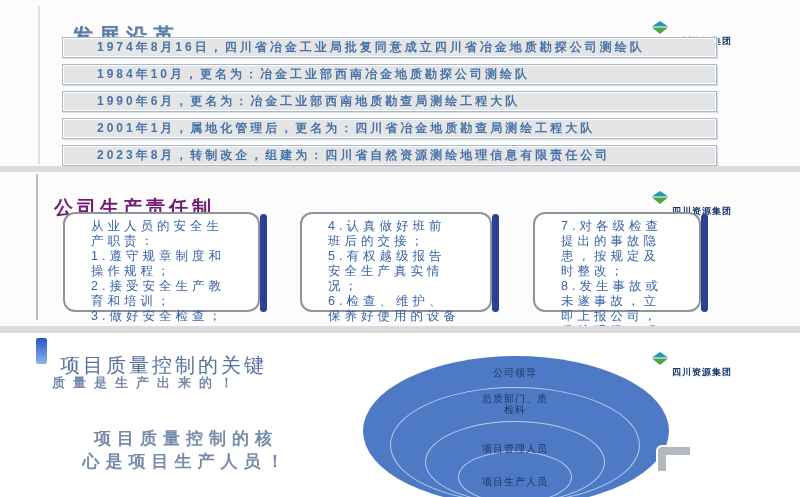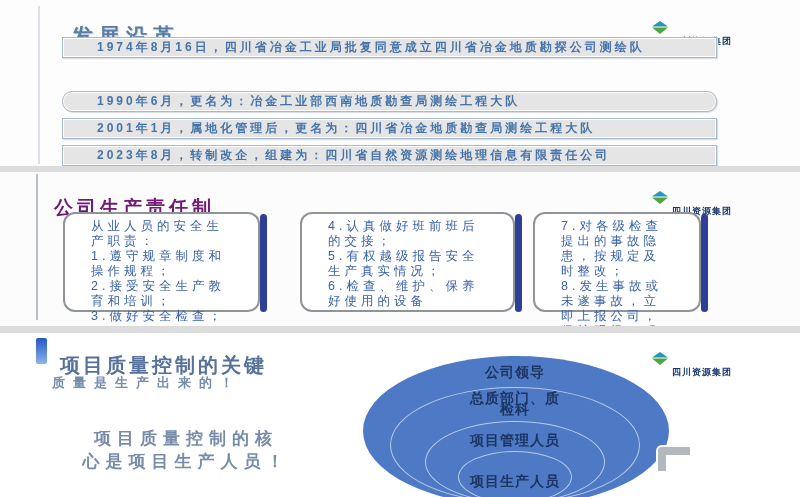--- a/index.html
+++ b/index.html
@@ -29,36 +29,36 @@
   .rbox{position:absolute;top:40px;height:100px;background:#fff;border:2px solid #8f9499;
         border-radius:12px;box-sizing:border-box;}
   .rbox-accent{position:absolute;top:0;right:-9px;width:7px;height:98px;border-radius:4px;
                background:#2e3f96;}
   .rbox-text{padding:5px 30px 5px 26px;font-size:12.5px;font-weight:normal;color:#3a63a8;
              letter-spacing:4px;line-height:15px;white-space:pre-line;}
 
   
   .s3-titlebar{position:absolute;left:36px;top:5px;width:11px;height:26px;border-radius:2px;
                background:linear-gradient(180deg,#2257c5,#8fb4ea);}
-  .s3-title{position:absolute;left:60px;top:6px;font-size:20px;font-weight:bold;
+  .s3-title{position:absolute;left:60px;top:6px;font-size:20px;font-weight:normal;
             color:#56719c;letter-spacing:3px;}
   .quote{position:absolute;font-family:"DejaVu Serif","Liberation Serif",serif;
          font-weight:bold;color:#778cab;}
   .quote1{left:52px;top:41px;font-size:13px;letter-spacing:8px;font-family:Liberation Mono, monospace;}
   .quote2{left:38px;top:94px;width:296px;font-size:17px;letter-spacing:6px;
           line-height:23px;text-align:center;white-space:pre-line;}
   .ell{position:absolute;border-radius:50%;}
   .ell-outer{left:363px;top:23px;width:306px;height:150px;background:#4e7ac5;}
   .ring{position:absolute;border-radius:50%;border:1.5px solid rgba(255,255,255,.6);
         box-sizing:border-box;}
   .ring2{left:390px;top:54px;width:250px;height:116px;}
   .ring3{left:425px;top:88px;width:180px;height:82px;}
   .ring4{left:458px;top:118px;width:114px;height:52px;}
-  .ell-label{position:absolute;left:395px;width:240px;text-align:center;font-size:14px;
-             font-weight:bold;color:#1c3563;letter-spacing:1px;line-height:11px;
+  .ell-label{position:absolute;left:395px;width:240px;text-align:center;font-size:10px;
+             font-weight:normal;color:#1c3563;letter-spacing:1px;line-height:11px;
              white-space:pre-line;}
   .bracket{position:absolute;left:658px;top:114px;width:32px;height:24px;
            border-top:8px solid #b3b8bf;border-left:8px solid #b3b8bf;
            border-top-left-radius:4px;outline:2px solid #fff;box-sizing:border-box;}
 </style>
 </head>
 <body>
 
 <div class="canvas">
 
@@ -70,21 +70,24 @@
       <svg width="16" height="13" viewBox="0 0 16 13">
         <polygon points="8,0 16,5.5 0,5.5" fill="#2795b8"></polygon>
         <polygon points="0,6.5 16,6.5 8,13" fill="#4fa53e"></polygon>
       </svg>
       <span class="logo-text">四川资源集团</span>
     </div>
 
     <div class="tl-bar" style="top:37px;">
       <span class="tl-text">1974年8月16日，四川省冶金工业局批复同意成立四川省冶金地质勘探公司测绘队</span>
     </div>
-    <div class="tl-bar" style="top:91px;border-radius:10px;">
+    <div class="tl-bar" style="top:64px;">
+      <span class="tl-text">1984年10月，更名为：冶金工业部西南冶金地质勘探公司测绘队</span>
+    </div>
+    <div class="tl-bar" style="top:91px;">
       <span class="tl-text">1990年6月，更名为：冶金工业部西南地质勘查局测绘工程大队</span>
     </div>
     <div class="tl-bar" style="top:118px;">
       <span class="tl-text">2001年1月，属地化管理后，更名为：四川省冶金地质勘查局测绘工程大队</span>
     </div>
     <div class="tl-bar" style="top:145px;">
       <span class="tl-text">2023年8月，转制改企，组建为：四川省自然资源测绘地理信息有限责任公司</span>
     </div>
   </section>
 
@@ -102,21 +105,21 @@
       <span class="logo-text">四川资源集团</span>
     </div>
 
     <div class="rbox" style="left:63px;width:197px;">
       <div class="rbox-text">从业人员的安全生产职责：
 1.遵守规章制度和操作规程；
 2.接受安全生产教育和培训；
 3.做好安全检查；</div>
       <div class="rbox-accent"></div>
     </div>
-    <div class="rbox" style="left:300px;width:215px;">
+    <div class="rbox" style="left:300px;width:192px;">
       <div class="rbox-text">4.认真做好班前班后的交接；
 5.有权越级报告安全生产真实情况；
 6.检查、维护、保养好使用的设备</div>
       <div class="rbox-accent"></div>
     </div>
     <div class="rbox" style="left:533px;width:168px;">
       <div class="rbox-text">7.对各级检查提出的事故隐患，按规定及时整改；
 8.发生事故或未遂事故，立即上报公司，保护现场，积极施救。</div>
       <div class="rbox-accent"></div>
     </div>
@@ -141,19 +144,19 @@
 心是项目生产人员！</div>
 
     <div class="ell ell-outer"></div>
     <div class="ring ring2"></div>
     <div class="ring ring3"></div>
     <div class="ring ring4"></div>
 
     <div class="ell-label" style="top:34px;">公司领导</div>
     <div class="ell-label" style="top:60px;">总质部门、质
 检科</div>
-    <div class="ell-label" style="top:102px;">项目管理人员</div>
+    <div class="ell-label" style="top:110px;">项目管理人员</div>
     <div class="ell-label" style="top:143px;">项目生产人员</div>
 
     <div class="bracket"></div>
   </section>
 
 </div>
 
 </body></html>

